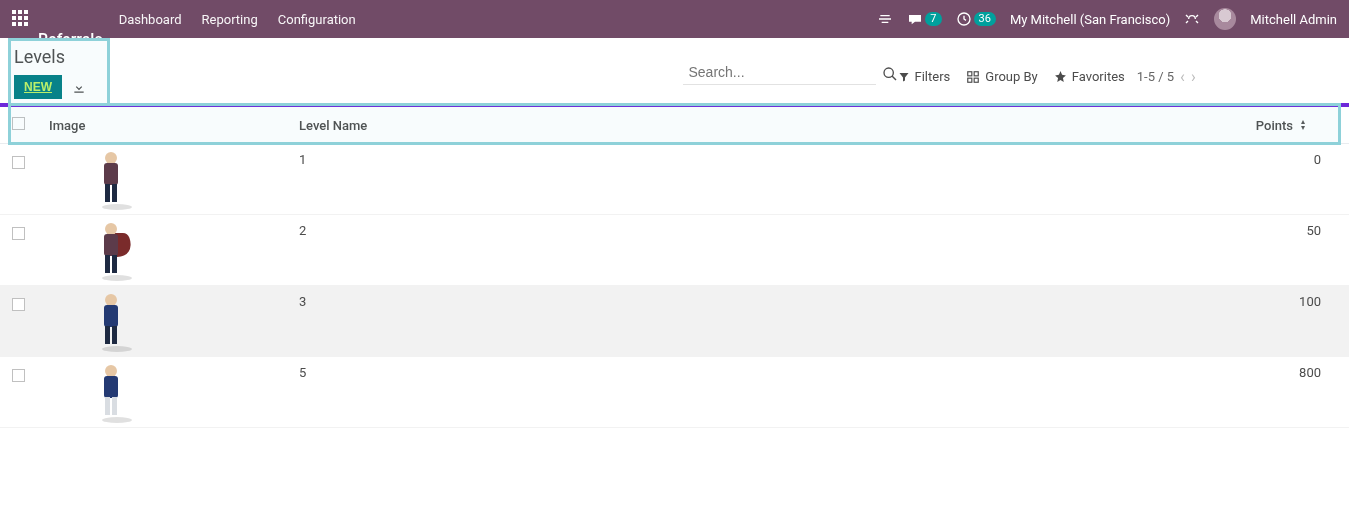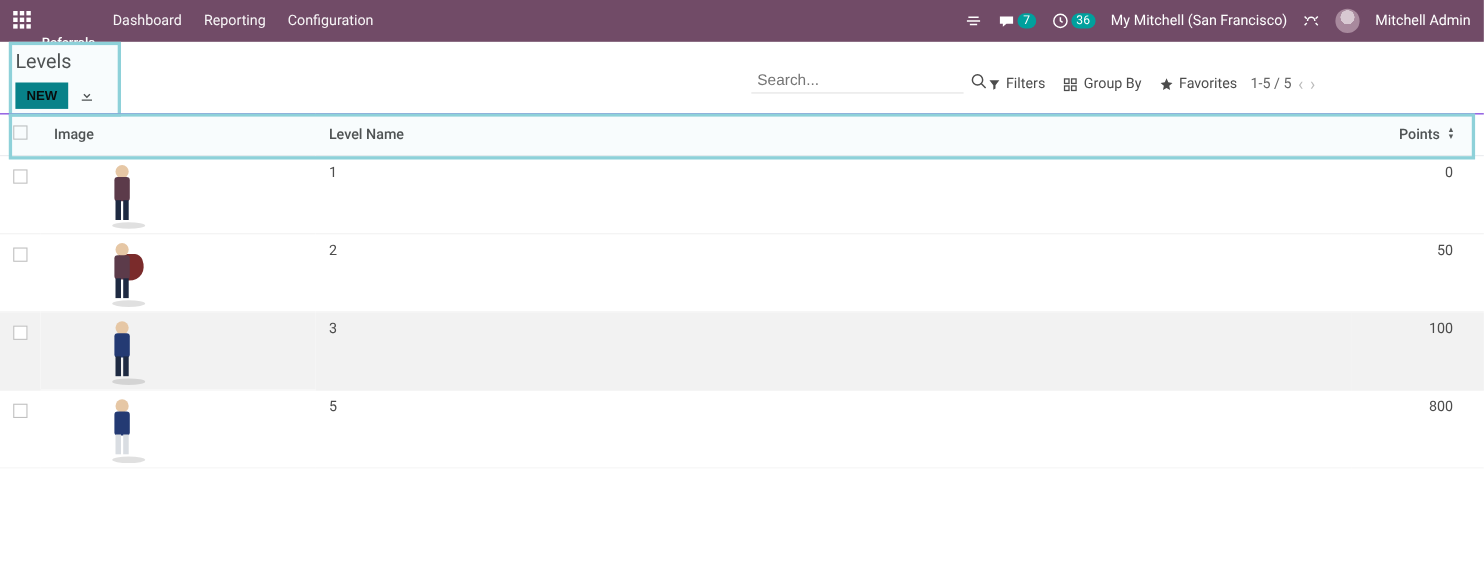--- a/index.html
+++ b/index.html
@@ -4,61 +4,61 @@
 <style>
   * { box-sizing: border-box; margin: 0; padding: 0; }
   body { font-family: -apple-system, BlinkMacSystemFont, "Segoe UI", Roboto, Helvetica, Arial, sans-serif; font-size: 13px; color: #333; background: #fff; }
 
   
   .navbar { background: #714B67; color: #fff; height: 38px; display: flex; align-items: center; padding: 0 12px; justify-content: space-between; }
   .nav-left { display: flex; align-items: center; gap: 16px; }
   .nav-brand { display: flex; align-items: center; gap: 8px; }
   .apps-grid { width: 18px; height: 18px; display: grid; grid-template-columns: repeat(3, 4px); grid-template-rows: repeat(3, 4px); gap: 2px; }
   .apps-grid span { background: #fff; width: 4px; height: 4px; }
-  .brand-text { font-size: 12px; font-weight: 500; margin-top: 40px; }
+  .brand-text { font-size: 16px; font-weight: 500; margin-top: 40px; }
   .nav-menu { display: flex; gap: 20px; font-size: 13px; }
   .nav-menu span { cursor: pointer; opacity: 0.95; }
   .nav-right { display: flex; align-items: center; gap: 14px; font-size: 13px; }
   .nav-icon { position: relative; display: inline-flex; align-items: center; color: #fff; }
   .badge { background: #00A09D; color: #fff; border-radius: 8px; font-size: 11px; padding: 0 5px; margin-left: 2px; line-height: 14px; min-width: 14px; text-align: center; }
   .avatar { width: 22px; height: 22px; border-radius: 50%; background: radial-gradient(circle at 50% 35%, #d8c9d2 35%, #a8899d 36%); display: inline-block; }
   .company-name { white-space: nowrap; }
   .user-name { white-space: nowrap; }
 
   
   .cpanel-wrap { position: relative; }
   .cpanel { display: flex; padding: 8px 14px 4px; gap: 8px; }
   .cp-left { flex: 0 0 50%; }
   .cp-right { flex: 0 0 50%; display: flex; }
   .page-title { font-size: 18px; font-weight: 400; color: #4c4c4c; margin-bottom: 8px; }
   .btn-row { display: flex; align-items: center; gap: 10px; }
-  .btn-new { background: #017E84; color: #000000; border: none; padding: 5px 10px; font-size: 12px; font-weight: 600; cursor: pointer; }
+  .btn-new { background: #017E84; color: #bef264; border: none; padding: 5px 10px; font-size: 12px; font-weight: 600; cursor: pointer; text-decoration: underline; }
   .dl-icon { color: #4c4c4c; font-size: 14px; cursor: pointer; }
   .search-box { border: none; border-bottom: 1px solid #e2e2e2; padding: 4px 6px; font-size: 14px; width: 100%; outline: none; color: #6c757d; }
   .search-row { display: flex; align-items: center; }
   .search-lens { font-size: 16px; color: #4c4c4c; margin-left: 6px; cursor: pointer; }
   .toolbar-row { display: flex; align-items: center; justify-content: space-between; margin-top: 8px; }
   .toolbar-left { display: flex; gap: 16px; align-items: center; color: #4c4c4c; font-size: 13px; }
   .toolbar-item { display: inline-flex; align-items: center; gap: 5px; cursor: pointer; }
   .toolbar-right { display: flex; align-items: center; gap: 10px; color: #666; margin-left: 12px; }
   .pager { display: inline-flex; align-items: center; gap: 6px; }
   .pager-btn { color: #bbb; font-size: 16px; cursor: pointer; }
 
   
   .hi-box { position: absolute; border: 3px solid #8ed1d9; background: rgba(142,209,217,0.06); pointer-events: none; }
   .hi-1 { top: 0; left: 8px; width: 102px; height: 68px; }
 
   
   .tbl-wrap { position: relative; }
   .tbl { width: 100%; border-collapse: collapse; }
-  .thead { border-top: 1px solid #6d28d9; border-bottom: 1px solid #e9ecef; }
+  .thead { border-top: 4px solid #6d28d9; border-bottom: 1px solid #e9ecef; }
   .th { text-align: left; padding: 10px 12px; font-weight: 500; color: #4c4c4c; font-size: 13px; }
   .th-chk { width: 34px; text-align: center; }
   .th-img { width: 250px; }
-  .th-pts { text-align: right; width: 120px; padding-right: 28px; white-space: nowrap; }
+  .th-pts { text-align: right; width: 120px; padding-right: 44px; white-space: nowrap; }
   .sort-ind { display:inline-block; width:8px; margin-left:4px; color:#555; }
   .sort-ind::before { content: "\25B4"; display:block; font-size:8px; line-height:6px; }
   .sort-ind::after  { content: "\25BE"; display:block; font-size:8px; line-height:6px; }
   .trow { border-bottom: 1px solid #f2f2f2; }
   .trow.hovered { background: #f2f2f2; }
   .td { padding: 8px 12px; vertical-align: top; font-size: 13px; color: #4c4c4c; }
   .td-chk { width: 34px; text-align: center; padding-top: 12px; }
   .chk { width: 13px; height: 13px; border: 1px solid #c0c0c0; display: inline-block; background: #fff; }
   .td-img { width: 250px; padding: 6px 12px 6px 50px; position: relative; }
   .td-name { }

